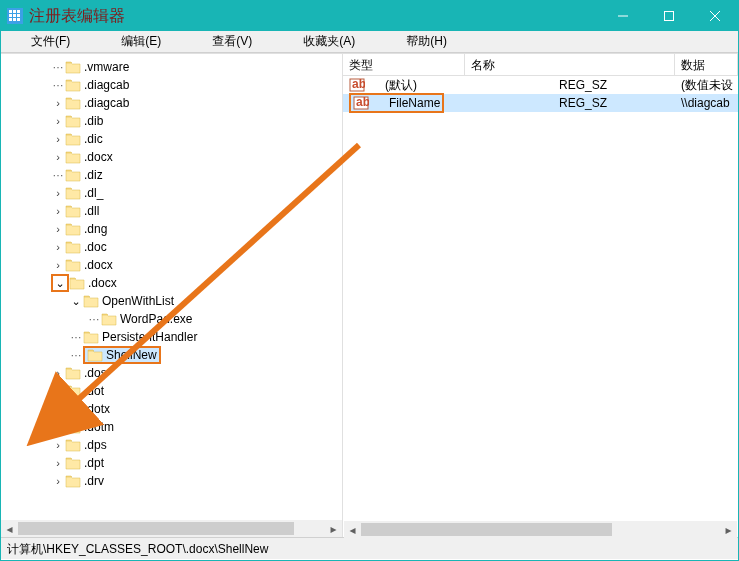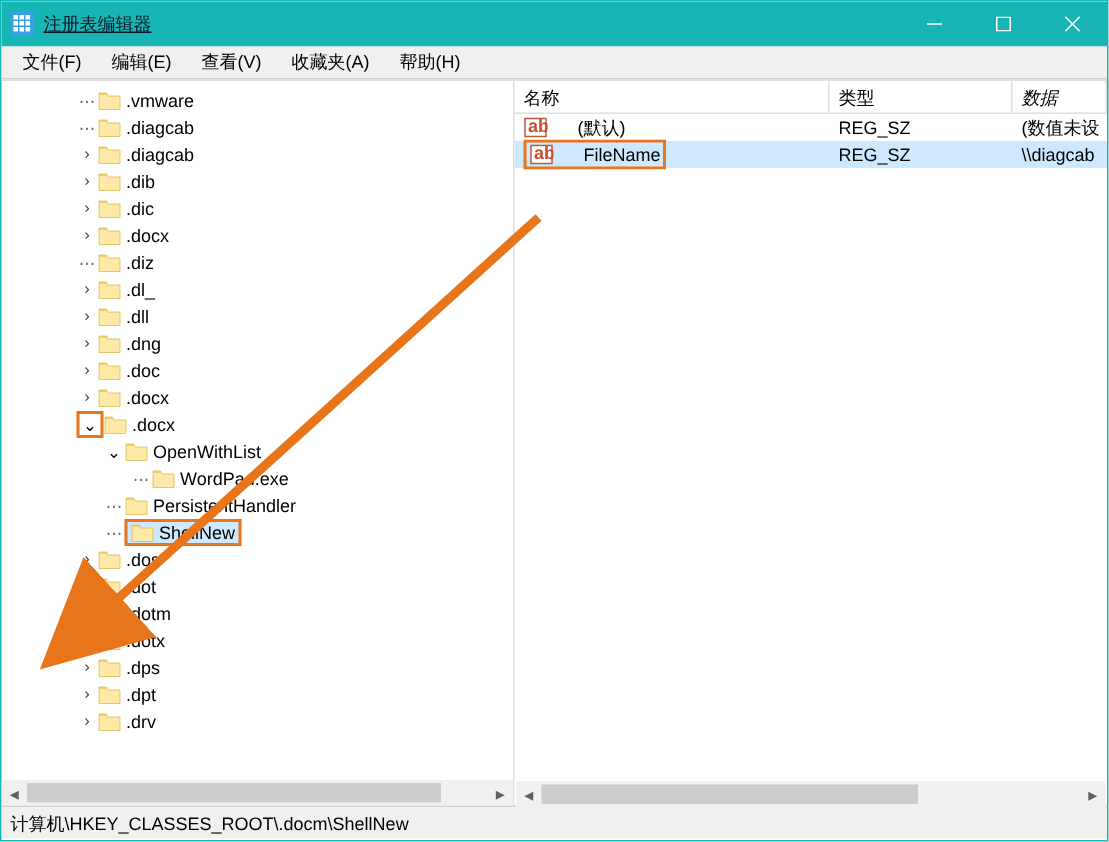--- a/index.html
+++ b/index.html
@@ -1,24 +1,24 @@
 <!DOCTYPE html>
 <html><head>
 <meta charset="utf-8">
 <style>
 * { box-sizing: border-box; margin: 0; padding: 0; font-family: "Microsoft YaHei", "SimSun", sans-serif; font-size: 12px; }
 body { width: 739px; height: 561px; background: #fff; border: 1px solid #18b5b5; overflow: hidden; position: relative; }
 
 .titlebar { height: 30px; background: #18b5b5; display: flex; align-items: center; padding-left: 6px; color: #fff; }
 .titlebar .appicon { width: 16px; height: 16px; margin-right: 6px; }
-.titlebar .title { flex: 1; color: #0f172a; font-size: 12px; text-decoration: underline; }
+.titlebar .title { flex: 1; color: #7f1d1d; font-size: 16px; }
 .titlebar .winbtns { display: flex; }
 .titlebar .winbtn { width: 46px; height: 30px; display: flex; align-items: center; justify-content: center; color: #fff; }
 
-.menubar { height: 22px; background: #f0f0f0; border-bottom: 1px solid #d0d0d0; display: flex; align-items: center; padding-left: 4px; }
+.menubar { height: 22px; background: #f0f0f0; border-bottom: 1px solid #d0d0d0; display: flex; align-items: center; padding-left: 20px; gap: 31px; }
 .menubar .menuitem { padding: 2px 10px; }
 
 .content { display: flex; height: 484px; border-top: 1px solid #e0e0e0; }
 .leftpane { width: 342px; border-right: 1px solid #e0e0e0; overflow: hidden; position: relative; }
 .rightpane { flex: 1; overflow: hidden; }
 
 .tree { padding-top: 4px; height: 100%; overflow: hidden; }
 .treerow { display: flex; align-items: center; height: 18px; white-space: nowrap; }
 .tw { display: inline-block; width: 14px; text-align: center; color: #666; font-size: 11px; }
 .chev { color: #404040; }
@@ -26,21 +26,21 @@
 .folder { width: 16px; height: 14px; margin-right: 3px; }
 .label { color: #000; }
 
 .highlight-box { border: 2px solid #e8751a; }
 .selected { background: #cde8ff; }
 
 .listhead { height: 22px; border-bottom: 1px solid #e0e0e0; display: flex; }
 .colhead { padding: 3px 6px; border-right: 1px solid #e0e0e0; }
 .col-name { width: 210px; }
 .col-type { width: 122px; }
-.col-data { flex: 1; font-style: italic; }
+.col-data { flex: 1; }
 
 .listbody { }
 .listrow { height: 18px; display: flex; align-items: center; }
 .listrow.sel { background: #cde8ff; }
 .cell { padding: 0 6px; overflow: hidden; white-space: nowrap; }
 .c-name { width: 210px; display: flex; align-items: center; }
 .c-type { width: 122px; }
 .c-data { flex: 1; }
 .valicon { width: 16px; height: 16px; margin-right: 20px; flex-shrink: 0; }
 
@@ -276,30 +276,30 @@
             </svg></span>
           <span class="label">.dot</span>
         </div>
         <div class="treerow">
           <span style="display:inline-block;width:50px;"></span>
           <span class="tw chev">›</span> 
           <span class="folder"><svg viewBox="0 0 16 14">
               <path d="M1 3 L6 3 L7 4 L15 4 L15 13 L1 13 Z" fill="#ffe9a6" stroke="#d9b84a" stroke-width="0.5"></path>
               <path d="M1 3 L1 2 L6 2 L7 3" fill="#f5d47a" stroke="#d9b84a" stroke-width="0.5"></path>
             </svg></span>
+          <span class="label">.dotx</span>
+        </div>
+        <div class="treerow">
+          <span style="display:inline-block;width:50px;"></span>
+          <span class="tw chev">›</span> 
+          <span class="folder"><svg viewBox="0 0 16 14">
+              <path d="M1 3 L6 3 L7 4 L15 4 L15 13 L1 13 Z" fill="#ffe9a6" stroke="#d9b84a" stroke-width="0.5"></path>
+              <path d="M1 3 L1 2 L6 2 L7 3" fill="#f5d47a" stroke="#d9b84a" stroke-width="0.5"></path>
+            </svg></span>
           <span class="label">.dotm</span>
-        </div>
-        <div class="treerow">
-          <span style="display:inline-block;width:50px;"></span>
-          <span class="tw chev">›</span> 
-          <span class="folder"><svg viewBox="0 0 16 14">
-              <path d="M1 3 L6 3 L7 4 L15 4 L15 13 L1 13 Z" fill="#ffe9a6" stroke="#d9b84a" stroke-width="0.5"></path>
-              <path d="M1 3 L1 2 L6 2 L7 3" fill="#f5d47a" stroke="#d9b84a" stroke-width="0.5"></path>
-            </svg></span>
-          <span class="label">.dotx</span>
         </div>
         <div class="treerow">
           <span style="display:inline-block;width:50px;"></span>
           <span class="tw chev">›</span> 
           <span class="folder"><svg viewBox="0 0 16 14">
               <path d="M1 3 L6 3 L7 4 L15 4 L15 13 L1 13 Z" fill="#ffe9a6" stroke="#d9b84a" stroke-width="0.5"></path>
               <path d="M1 3 L1 2 L6 2 L7 3" fill="#f5d47a" stroke="#d9b84a" stroke-width="0.5"></path>
             </svg></span>
           <span class="label">.dps</span>
         </div>
@@ -325,22 +325,22 @@
     <div class="hscroll">
       <div class="arr">◂</div>
       <div class="track">
           <div class="thumb"></div>
         </div>
       <div class="arr">▸</div>
     </div>
   </div>
   <div class="rightpane">
     <div class="listhead">
+      <div class="colhead col-type">类型</div>
       <div class="colhead col-name">名称</div>
-      <div class="colhead col-type">类型</div>
       <div class="colhead col-data">数据</div>
     </div>
     <div class="listbody" id="listbody">
         <div class="listrow">
           <div class="cell c-name">
             <span class="valicon"><svg viewBox="0 0 16 16">
                 <rect x="1" y="2" width="14" height="12" fill="#fff" stroke="#b85c3e" stroke-width="1"></rect>
                 <text x="3" y="11" font-size="8" fill="#c84e2f" font-weight="bold">ab</text>
               </svg></span>
             <span>(默认)</span>
@@ -366,21 +366,21 @@
       <div class="arr">◂</div>
       <div class="track">
           <div class="thumb" style="width:70%"></div>
         </div>
       <div class="arr">▸</div>
     </div>
   </div>
 </div>
 
 <div class="statusbar">
-  <span>计算机\HKEY_CLASSES_ROOT\.docm\ShellNew</span>
+  <span>计算机\HKEY_CLASSES_ROOT\.docx\ShellNew</span>
 </div>
 
 <svg class="annot-arrow" style="left:0;top:0;width:739px;height:561px;">
   <defs>
     <marker id="ah" markerWidth="12" markerHeight="12" refX="2" refY="6" orient="auto">
       <path d="M0,0 L12,6 L0,12 Z" fill="#e8751a"></path>
     </marker>
   </defs>
   <line x1="358" y1="144" x2="70" y2="405" stroke="#e8751a" stroke-width="6" marker-end="url(#ah)"></line>
 </svg>

